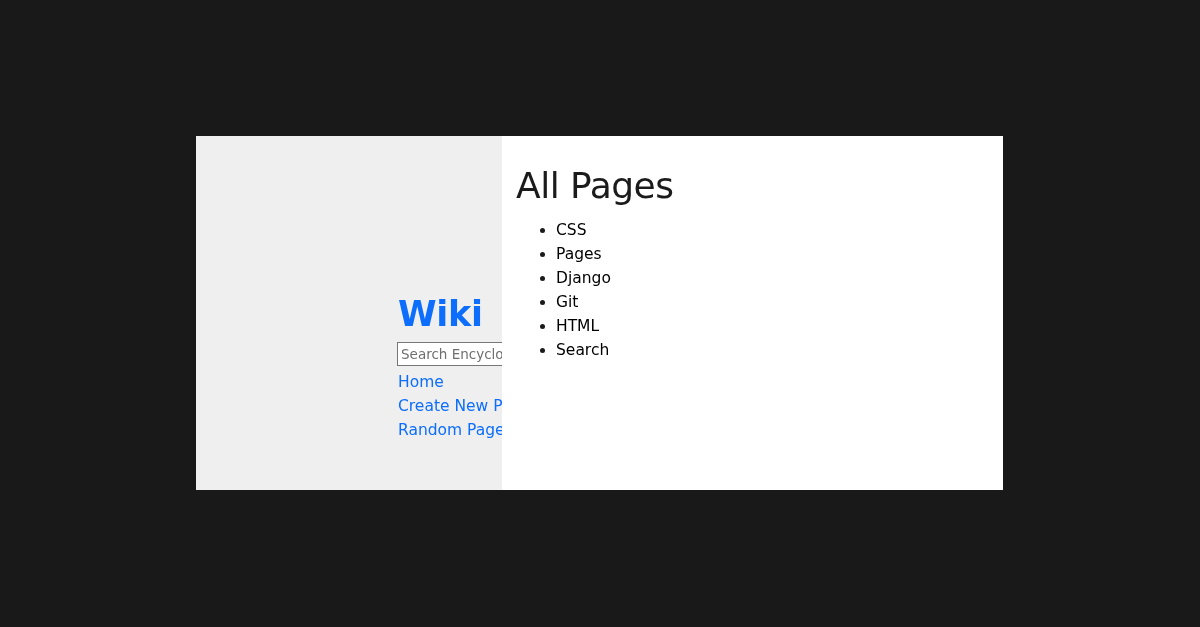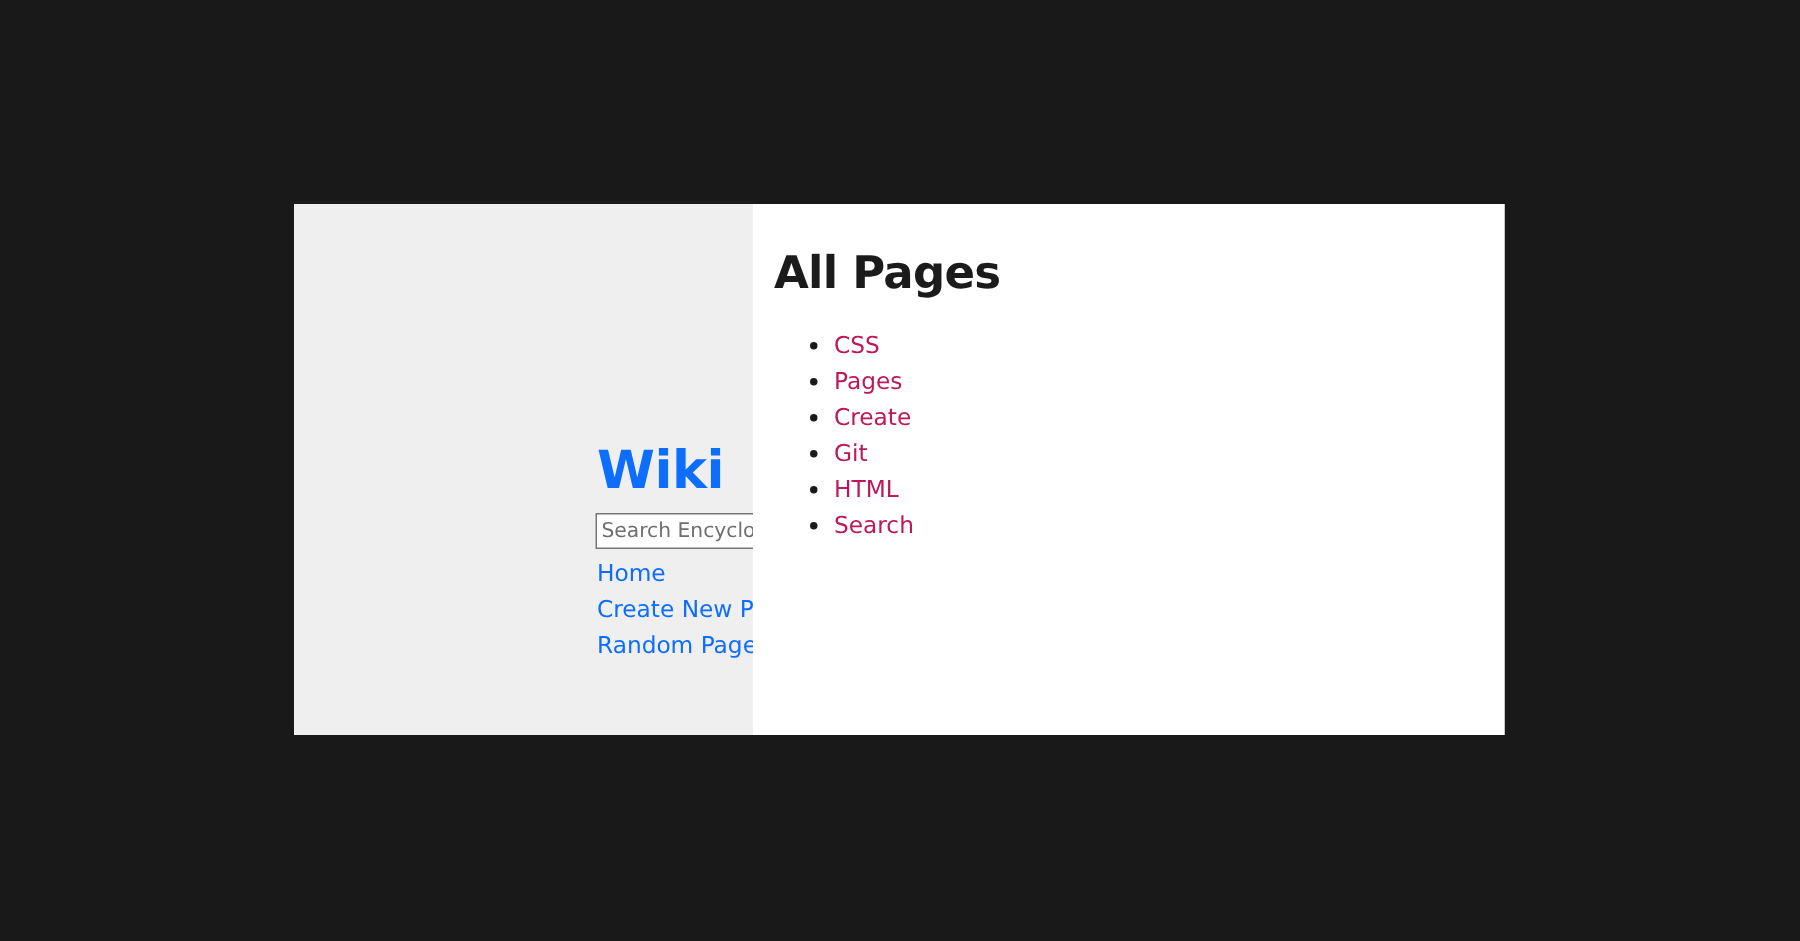--- a/index.html
+++ b/index.html
@@ -90,22 +90,22 @@
     background: #ffffff;
     position: relative;
   }
 
   #page-title {
     position: absolute;
     left: 14px;
     top: 30px;
     margin: 0;
     padding: 0;
-    font-size: 30px;
-    font-weight: bold;
+    font-size: 36px;
+    font-weight: normal;
     color: #1b1b1b;
     line-height: 1.1;
     letter-spacing: -0.5px;
   }
 
   #pages-list {
     position: absolute;
     left: 14px;
     top: 82px;
     margin: 0;
@@ -114,21 +114,21 @@
   }
   #pages-list li {
     line-height: 24px;
     color: #111;
   }
   #pages-list li::marker {
     color: #1b1b1b;
     font-size: 15px;
   }
   .entry-link {
-    color: #be185d;
+    color: #000000;
     text-decoration: none;
     font-size: 15.5px;
   }
 </style>
 </head>
 <body>
 
 <div id="page-card">
 
   <div id="sidebar">
@@ -147,21 +147,21 @@
     <h1 id="page-title">All Pages</h1>
 
     <ul id="pages-list">
       <li>
         <a class="entry-link" href="#">CSS</a>
       </li>
       <li>
         <a class="entry-link" href="#">Pages</a>
       </li>
       <li>
-        <a class="entry-link" href="#">Create</a>
+        <a class="entry-link" href="#">Django</a>
       </li>
       <li>
         <a class="entry-link" href="#">Git</a>
       </li>
       <li>
         <a class="entry-link" href="#">HTML</a>
       </li>
       <li>
         <a class="entry-link" href="#">Search</a>
       </li>

